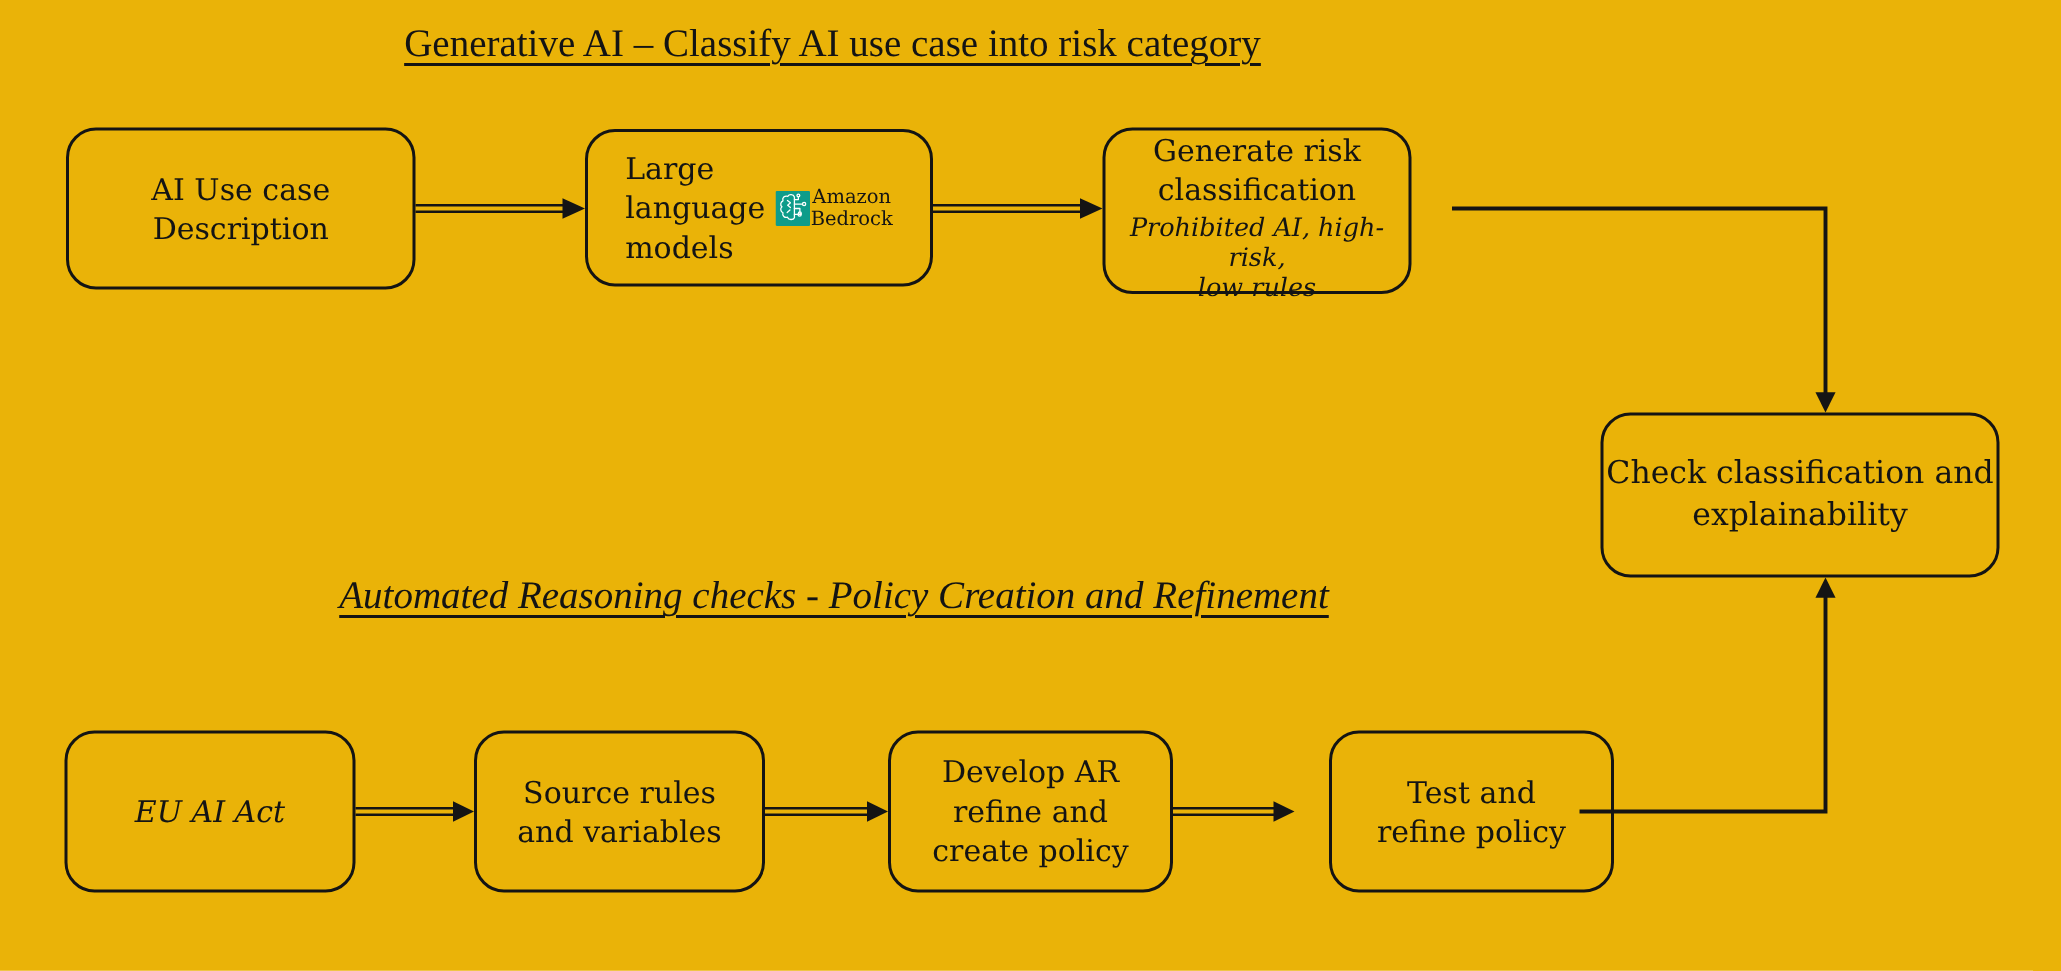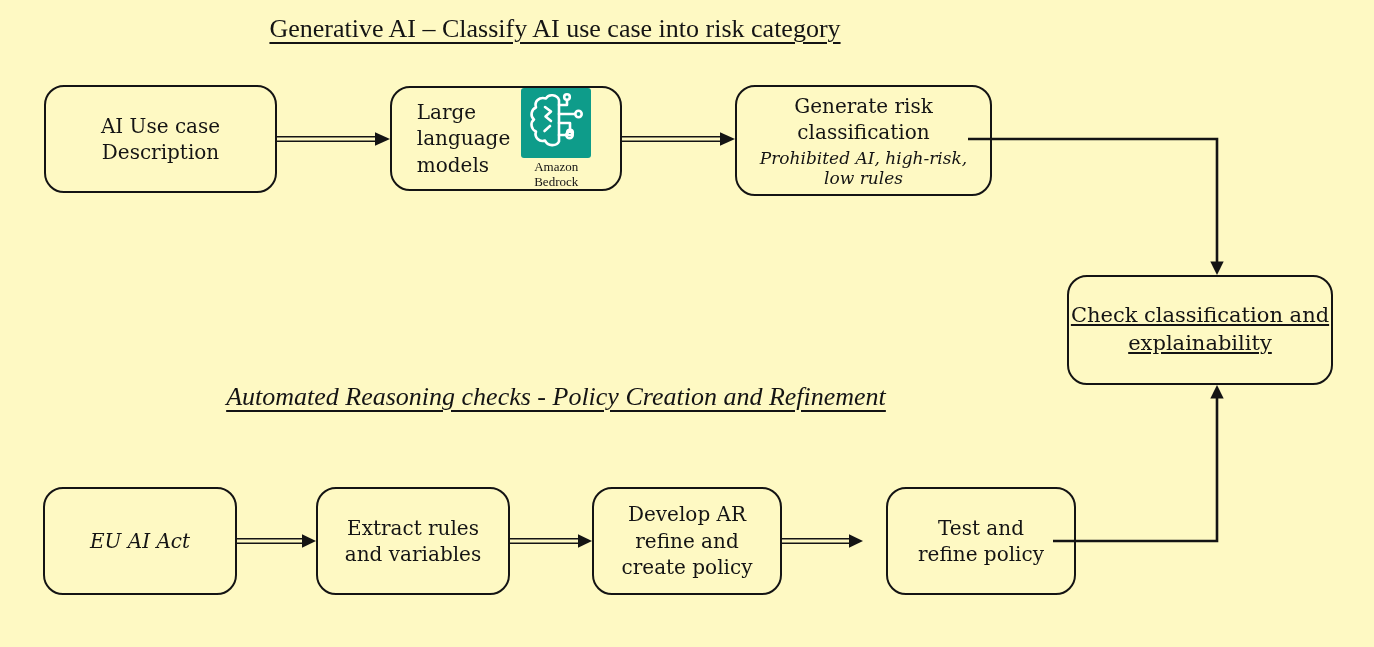--- a/index.html
+++ b/index.html
@@ -2,21 +2,21 @@
 <html><head>
 <meta charset="utf-8">
 <style>
   html, body { margin: 0; padding: 0; }
   body { font-family: "DejaVu Serif", "Liberation Serif", serif; }
 
   .canvas {
     position: relative;
     width: 1374px;
     height: 647px;
-    background: #fef9c3;
+    background: #eab308;
     color: #141414;
     overflow: hidden;
   }
 
   .section-title {
     position: absolute;
     font-family: "Liberation Serif", serif;
     font-size: 26px;
     text-align: center;
     text-decoration: underline;
@@ -49,37 +49,35 @@
     font-size: 17px;
     font-style: italic;
     line-height: 1.18;
     margin-top: 2px;
     white-space: pre-line;
   }
 
   .node-ai-use-case   { left: 44px;   top: 85px;  width: 233px; height: 108px; }
   .node-llm           { left: 390px;  top: 86px;  width: 232px; height: 105px;
                         flex-direction: row; gap: 7px; padding: 0 8px; }
-  .node-generate-risk { left: 735px;  top: 85px;  width: 257px; height: 111px; }
-  .node-check         { left: 1067px; top: 275px; width: 266px; height: 110px; text-decoration: underline; }
+  .node-generate-risk { left: 735px;  top: 85px;  width: 206px; height: 111px; justify-content: space-between; }
+  .node-check         { left: 1067px; top: 275px; width: 266px; height: 110px; }
   .node-check .node-label { font-size: 21px; }
   .node-source-policy { left: 43px;   top: 487px; width: 194px; height: 108px; }
   .node-source-policy .node-sublabel { font-size: 20px; }
   .node-extract-rules { left: 316px;  top: 487px; width: 194px; height: 108px; }
   .node-develop-ar    { left: 592px;  top: 487px; width: 190px; height: 108px; }
   .node-test-refine   { left: 886px;  top: 487px; width: 190px; height: 108px; }
 
   .llm-text { text-align: left; }
   .icon-col {
     display: flex;
-    flex-direction: column;
     align-items: center;
     width: 78px;
     flex: none;
-    font-family: Liberation Serif, serif;
   }
   .icon-caption {
     font-size: 13px;
     line-height: 1.08;
     text-align: center;
     margin-top: 2px;
     white-space: pre-line;
   }
 
   .connector-layer {
@@ -175,21 +173,21 @@
   <div class="node node-check">
     <div class="node-label">Check classification and
 explainability</div>
   </div>
 
   <div class="node node-source-policy">
     <div class="node-sublabel">EU AI Act</div>
   </div>
 
   <div class="node node-extract-rules">
-    <div class="node-label">Extract rules
+    <div class="node-label">Source rules
 and variables</div>
   </div>
 
   <div class="node node-develop-ar">
     <div class="node-label">Develop AR
 refine and
 create policy</div>
   </div>
 
   <div class="node node-test-refine">

